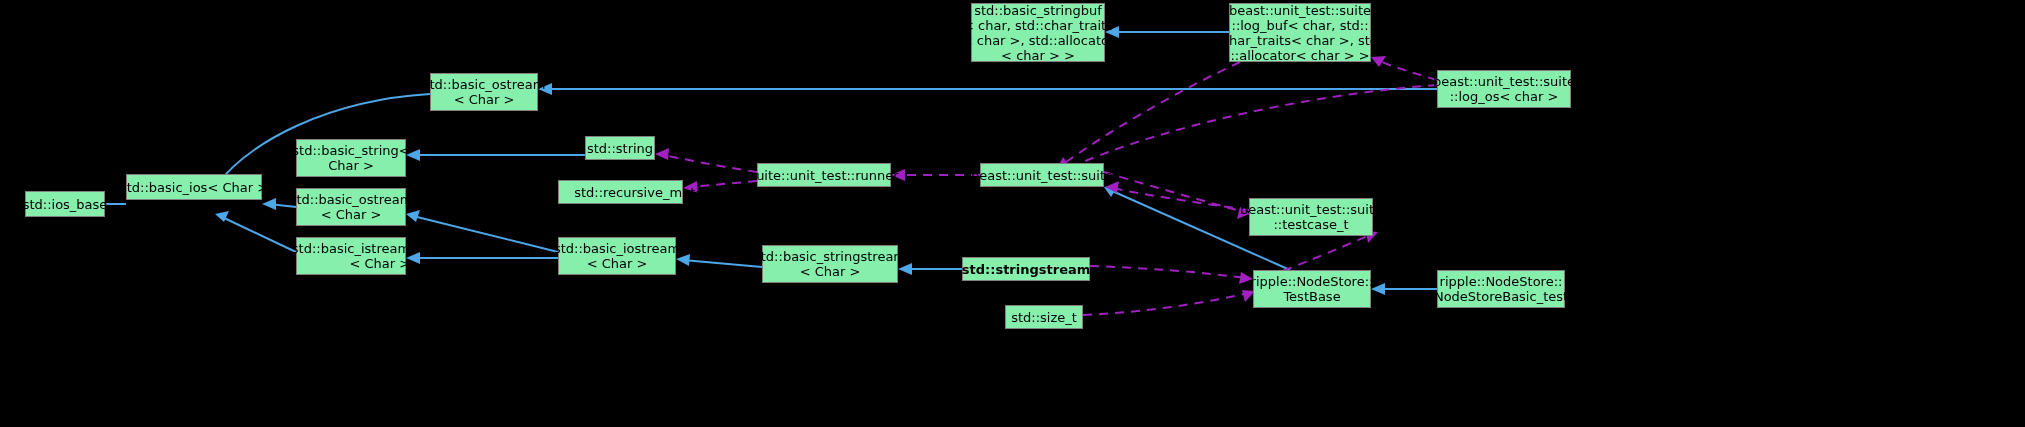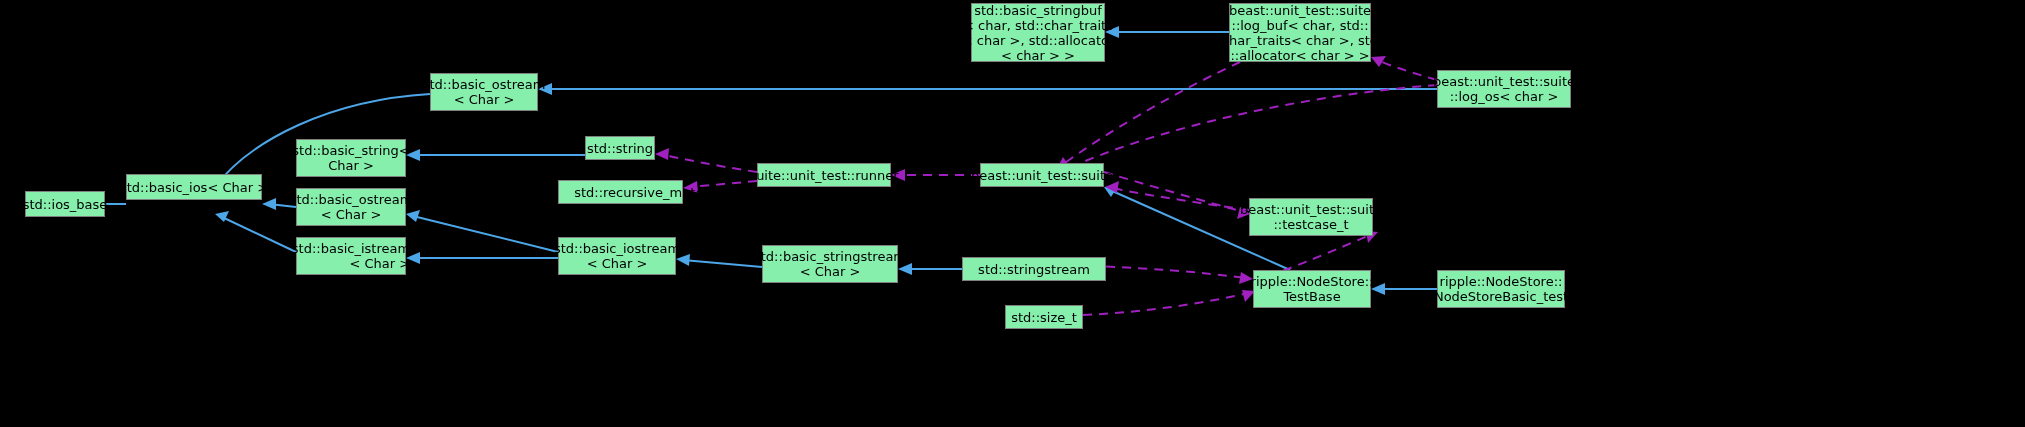--- a/index.html
+++ b/index.html
@@ -115,21 +115,21 @@
   <div class="node" style="left:558px;top:237px;width:118px;height:38px;">std::basic_iostream
 &lt; Char &gt;</div>
 
   <div class="node" style="left:585px;top:136px;width:70px;height:24px;">std::string</div>
 
   <div class="node" style="left:558px;top:180px;width:125px;height:24px;padding-left:44px;">std::recursive_mutex</div>
 
   <div class="node" style="left:762px;top:245px;width:136px;height:38px;">std::basic_stringstream
 &lt; Char &gt;</div>
 
-  <div class="node" style="left:962px;top:257px;width:144px;height:24px;">std::stringstream</div>
+  <div class="node" style="left:962px;top:257px;width:128px;height:24px;font-weight:bold;">std::stringstream</div>
 
   <div class="node" style="left:1005px;top:305px;width:78px;height:24px;">std::size_t</div>
 
   <div class="node" style="left:757px;top:163px;width:134px;height:24px;">suite::unit_test::runner</div>
 
   <div class="node" style="left:980px;top:163px;width:124px;height:24px;">beast::unit_test::suite</div>
 
   <div class="node" style="left:971px;top:3px;width:134px;height:59px;">std::basic_stringbuf
 &lt; char, std::char_traits
 &lt; char &gt;, std::allocator

